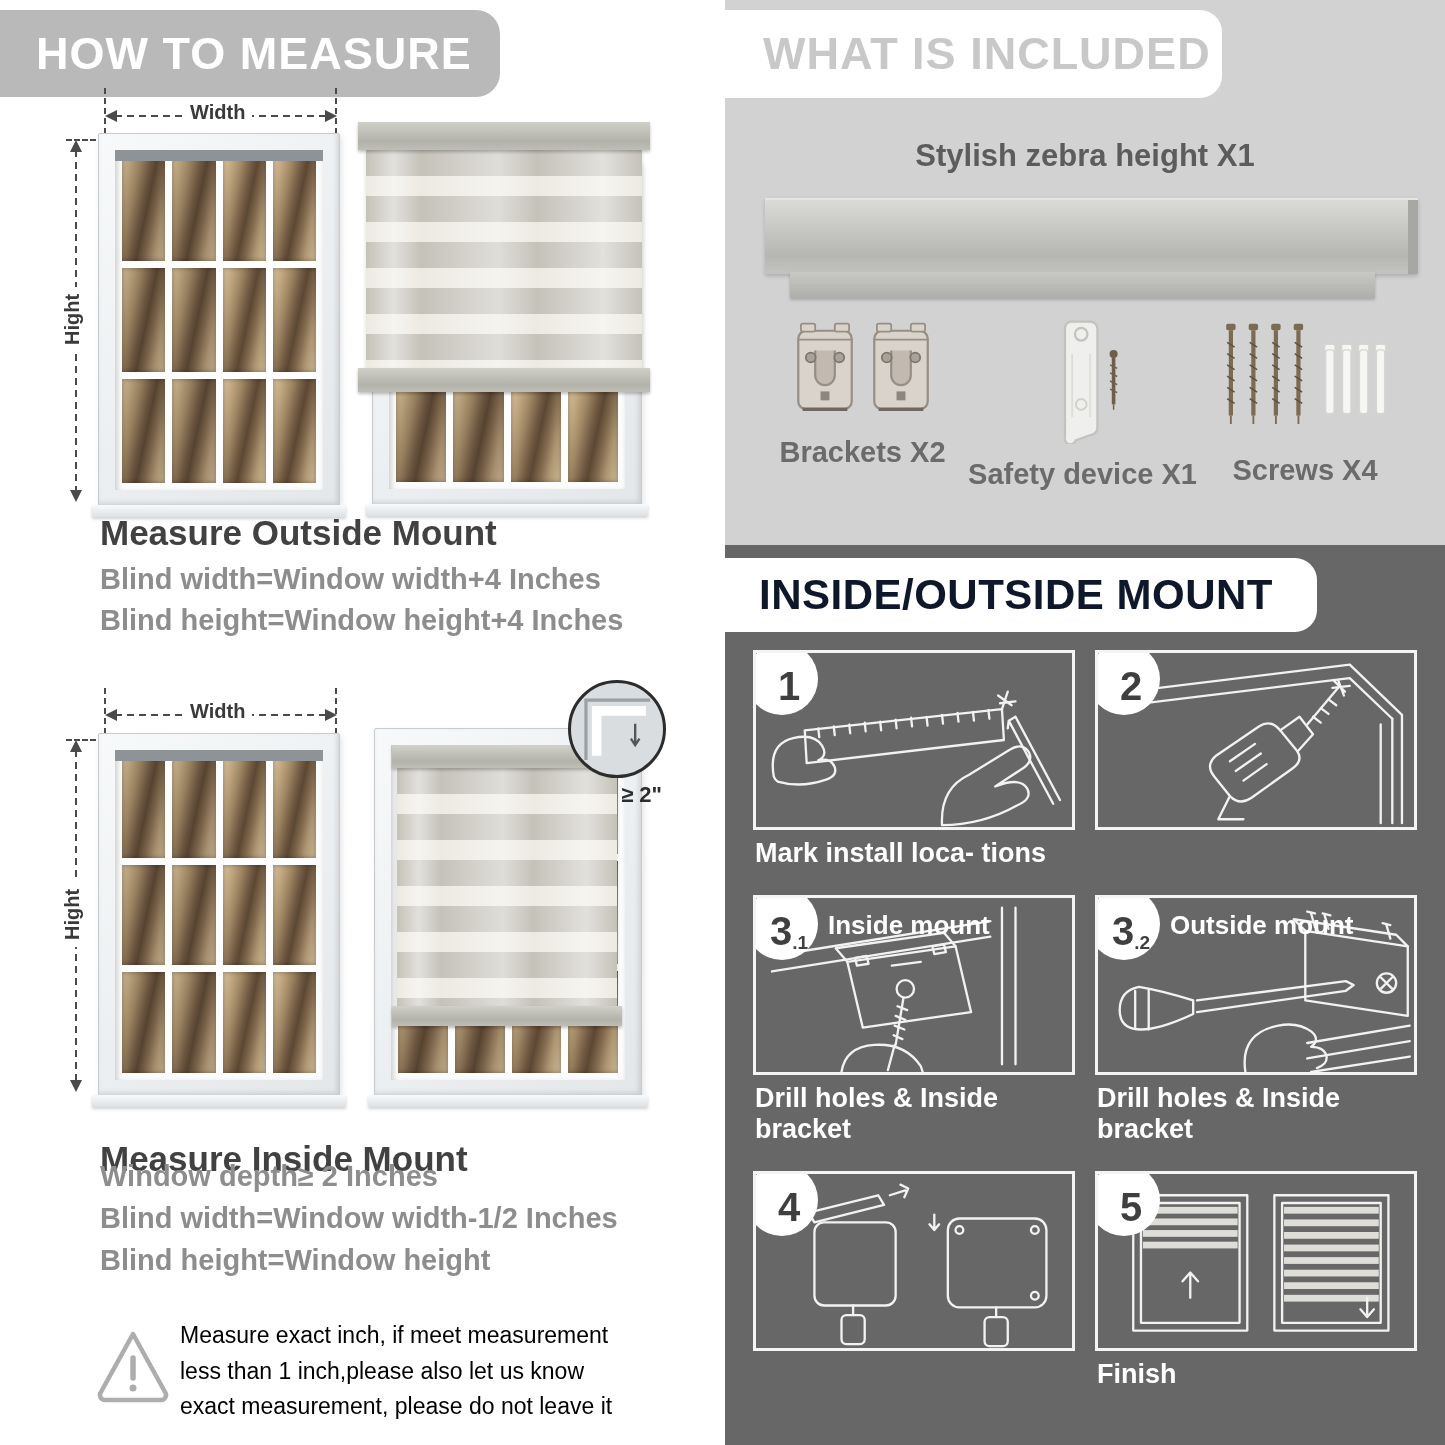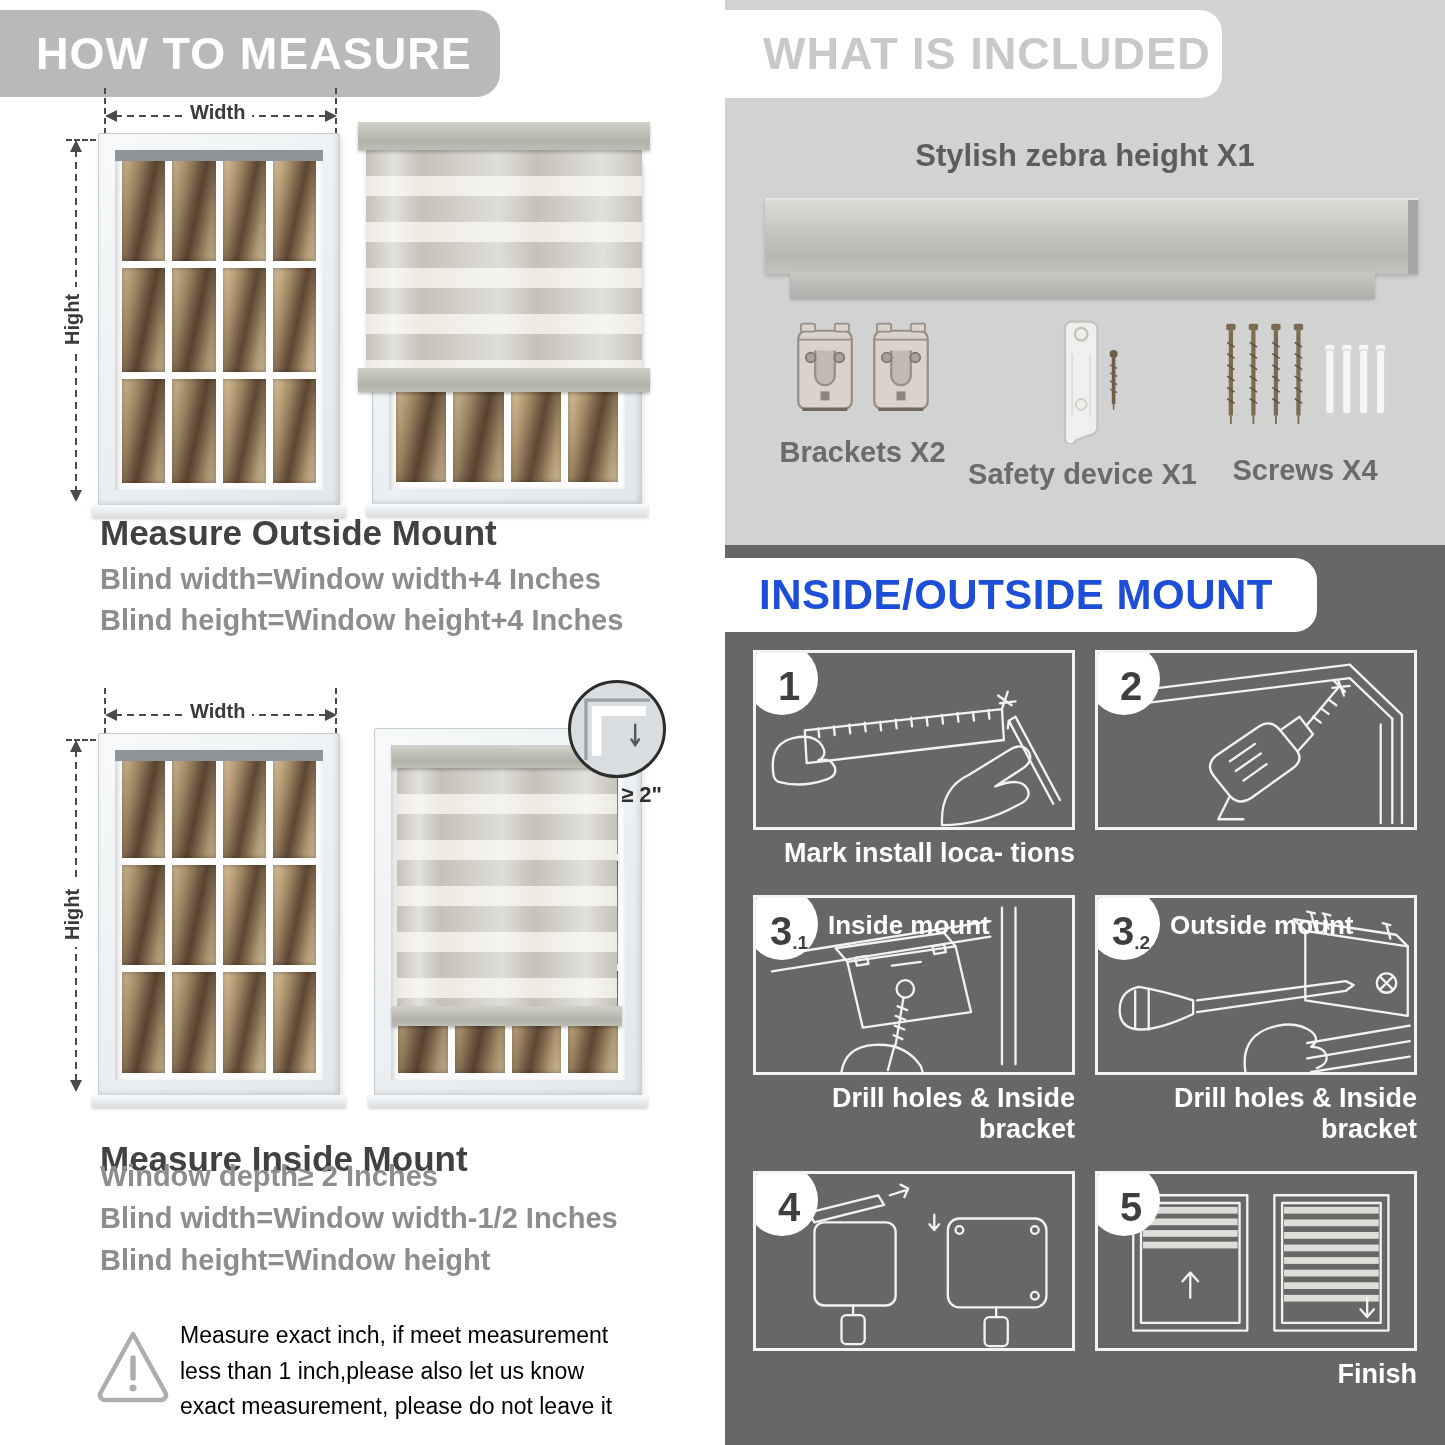--- a/index.html
+++ b/index.html
@@ -69,32 +69,32 @@
   .rail-lip{position:absolute;left:65px;top:272px;width:585px;height:26px;
             background:linear-gradient(180deg,#c8c8c4,#aeaeaa);box-shadow:0 2px 3px rgba(0,0,0,.2);}
   .items-row{position:absolute;left:30px;top:318px;width:660px;display:flex;}
   .item{display:flex;flex-direction:column;align-items:center;justify-content:flex-start;height:178px;}
   .item .ic{display:flex;align-items:flex-end;gap:10px;}
   .item .lab{margin-top:14px;color:#6b6b6b;font-size:29px;font-weight:700;white-space:nowrap;}
 
   .mount-panel{position:absolute;left:725px;top:545px;width:720px;height:900px;background:#676767;}
   .hdr-mount{position:absolute;left:0;top:13px;width:592px;height:74px;background:#fff;
              border-radius:0 22px 22px 0;display:flex;align-items:center;}
-  .hdr-mount span{color:#1d4ed8;font-size:42px;font-weight:800;letter-spacing:.5px;padding-left:34px;}
+  .hdr-mount span{color:#0f172a;font-size:42px;font-weight:800;letter-spacing:.5px;padding-left:34px;}
   .steps-grid{position:absolute;left:28px;top:105px;width:664px;display:grid;
               grid-template-columns:322px 322px;column-gap:20px;row-gap:26px;}
   .step{margin:0;}
   .step .art{position:relative;height:180px;border:3px solid #f4f4f4;box-sizing:border-box;
              overflow:hidden;}
   .badge{position:absolute;top:-10px;left:-10px;width:72px;height:72px;background:#fff;border-radius:50%;
          display:flex;align-items:center;justify-content:center;padding:14px 0 0 14px;box-sizing:border-box;}
   .badge .n{color:#3f3f3f;font-size:40px;font-weight:700;line-height:1;}
   .badge .ns{color:#3f3f3f;font-size:19px;font-weight:700;align-self:flex-end;margin-bottom:6px;}
   .plabel{position:absolute;top:12px;left:72px;color:#fff;font-size:26px;font-weight:700;}
-  .step figcaption{margin:8px 0 0 2px;color:#fff;font-size:27px;font-weight:700;text-align:right;}
+  .step figcaption{margin:8px 0 0 2px;color:#fff;font-size:27px;font-weight:700;}
   .art svg{width:100%;height:100%;display:block;}
 </style>
 </head>
 <body>
 
 <div class="canvas">
 
   <div class="hdr-left">
     <span>HOW TO MEASURE</span>
   </div>

